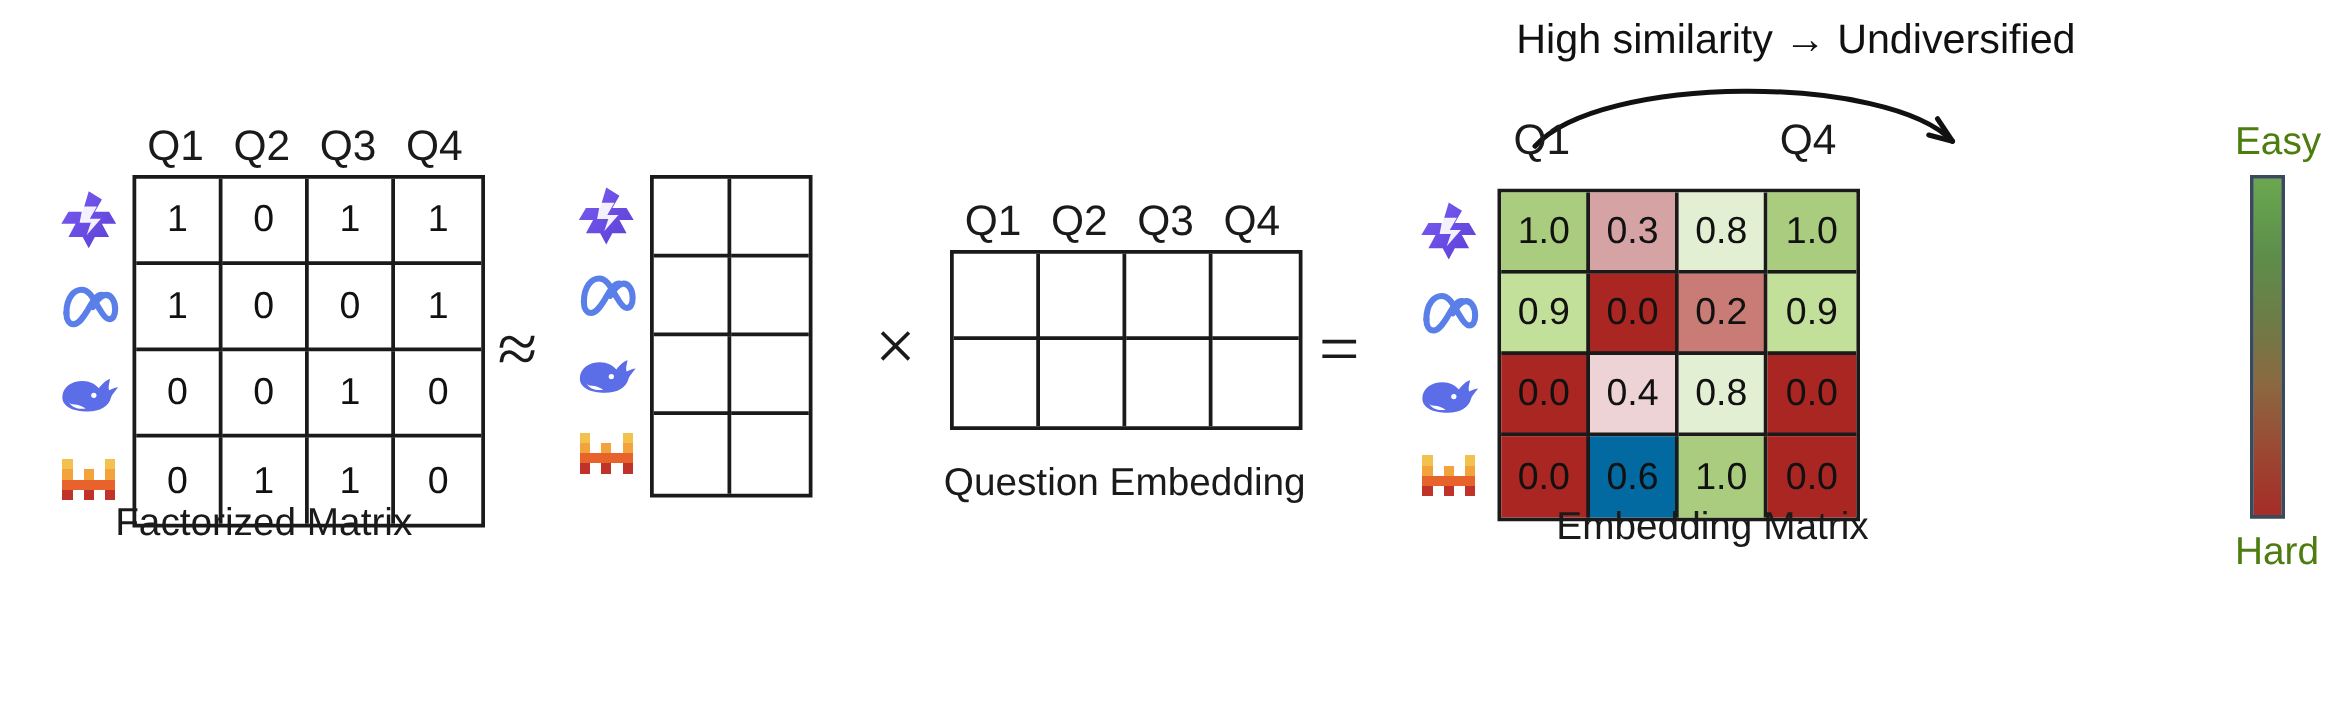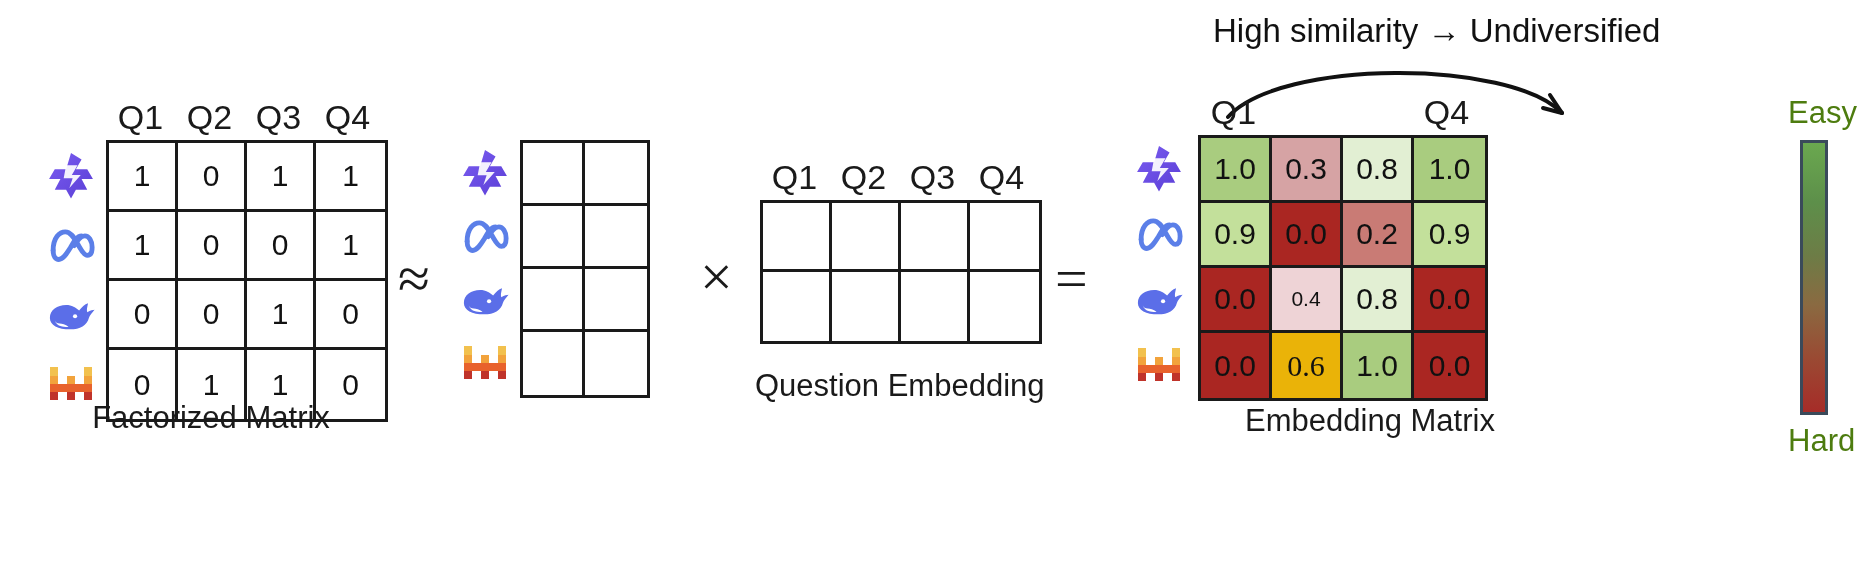--- a/index.html
+++ b/index.html
@@ -283,21 +283,21 @@
   <svg class="arcbox" width="380" height="70" style="left:1210px; top:55px;" viewBox="0 0 380 70">
     <path d="M 18 62 C 70 4, 300 4, 352 58" fill="none" stroke="#111111" stroke-width="4" stroke-linecap="round"></path>
     <path d="M 352 58 L 340 40 M 352 58 L 333 53" fill="none" stroke="#111111" stroke-width="4" stroke-linecap="round"></path>
   </svg>
 
   <div class="block" id="fm-block" style="left:1120px; top:95px;">
     <div class="colhead" id="fm-head" style="margin-left:78px;">
         <div class="ch" style="width: 71px; font-size: 34px;">Q1</div>
         <div class="ch" style="width: 71px; font-size: 34px; margin-left: 142px;">Q4</div>
       </div>
-    <div class="gridwrap" style="margin-top:6px;">
+    <div class="gridwrap" style="margin-top:22px;">
       <div class="rowlabels" id="fm-rows-labels" style="width:78px;">
           <div class="rl" style="height: 65px;">
             <span class="logo">
               <svg viewBox="0 0 64 64">
       <defs>
                   <linearGradient id="qg" x1="0" y1="0" x2="1" y2="1">
         <stop offset="0%" stop-color="#7a5cf0"></stop>
                     <stop offset="100%" stop-color="#5b3fd6"></stop>
       </linearGradient>
                 </defs>
@@ -355,27 +355,27 @@
             <div class="gcell" style="width: 71px; height: 65px; font-size: 30px; background: rgb(169, 204, 127);">1.0</div>
           </div>
           <div class="grow">
             <div class="gcell" style="width: 71px; height: 65px; font-size: 30px; background: rgb(195, 224, 155);">0.9</div>
             <div class="gcell" style="width: 71px; height: 65px; font-size: 30px; background: rgb(170, 38, 34);">0.0</div>
             <div class="gcell" style="width: 71px; height: 65px; font-size: 30px; background: rgb(201, 123, 117);">0.2</div>
             <div class="gcell" style="width: 71px; height: 65px; font-size: 30px; background: rgb(195, 224, 155);">0.9</div>
           </div>
           <div class="grow">
             <div class="gcell" style="width: 71px; height: 65px; font-size: 30px; background: rgb(170, 38, 34);">0.0</div>
-            <div class="gcell" style="width: 71px; height: 65px; font-size: 21px; background: rgb(238, 211, 214);">0.4</div>
+            <div class="gcell" style="width: 71px; height: 65px; font-size: 30px; background: rgb(238, 211, 214);">0.4</div>
             <div class="gcell" style="width: 71px; height: 65px; font-size: 30px; background: rgb(226, 239, 211);">0.8</div>
             <div class="gcell" style="width: 71px; height: 65px; font-size: 30px; background: rgb(170, 38, 34);">0.0</div>
           </div>
           <div class="grow">
             <div class="gcell" style="width: 71px; height: 65px; font-size: 30px; background: rgb(170, 38, 34);">0.0</div>
-            <div class="gcell" style="width: 71px; height: 65px; font-size: 30px; background: #eab308; font-family: Liberation Serif, serif;">0.6</div>
+            <div class="gcell" style="width: 71px; height: 65px; font-size: 30px; background: #0369a1;">0.6</div>
             <div class="gcell" style="width: 71px; height: 65px; font-size: 30px; background: rgb(169, 204, 127);">1.0</div>
             <div class="gcell" style="width: 71px; height: 65px; font-size: 30px; background: rgb(170, 38, 34);">0.0</div>
           </div>
         </div>
     </div>
   </div>
   <div class="caption" style="left:1190px; top:403px; width:360px;">Embedding Matrix</div>
 
   <div class="cbl" style="left:1788px; top:95px;">Easy</div>
   <div class="cbar" style="left: 1800px; top: 140px; height: 275px; background: linear-gradient(rgb(106, 168, 79) 0%, rgb(93, 143, 74) 22%, rgb(109, 124, 70) 42%, rgb(138, 106, 65) 60%, rgb(154, 74, 51) 80%, rgb(166, 44, 40) 100%);"></div>

